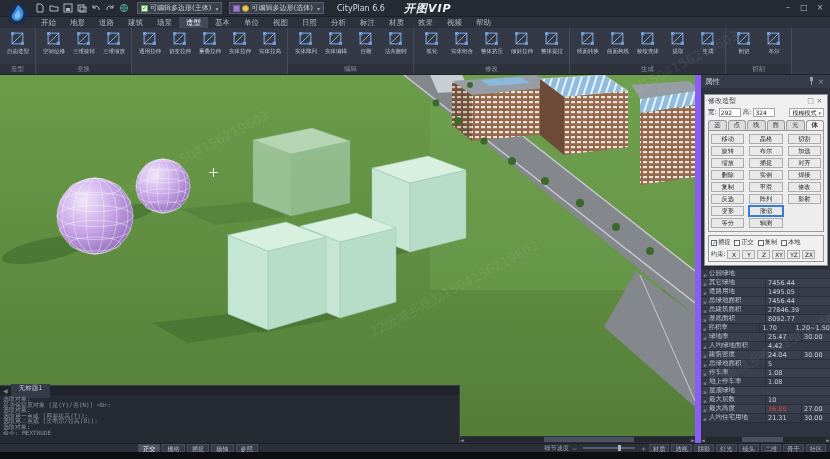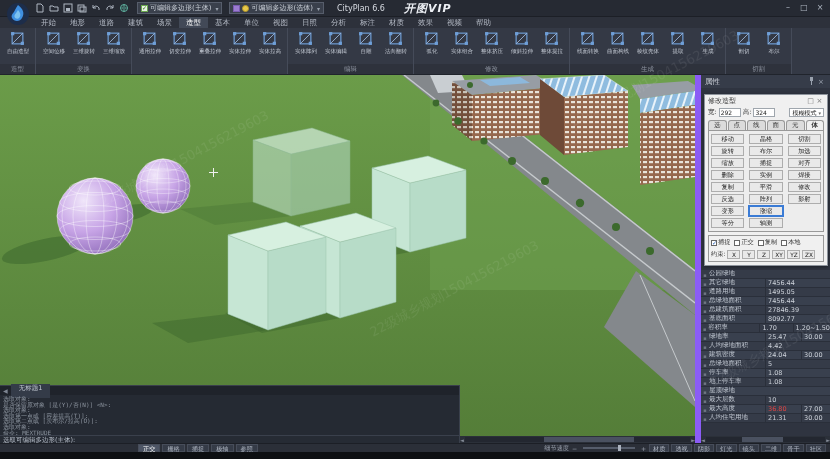--- a/index.html
+++ b/index.html
@@ -621,21 +621,20 @@
         </div>
         <div class="con-lines" id="conlines">
             <div>选取对象:</div>
             <div>是否保留原对象 [是(Y)/否(N)] &lt;N&gt;:</div>
             <div>选取对象:</div>
             <div>选取第一点或 [容差提高(T)]:</div>
             <div>选取第二点或 [次布尔/拉高(O)]:</div>
             <div>选取对象:</div>
             <div>命令: MEXTRUDE</div>
           </div>
-        <div class="con-prompt">选取可编辑多边形(主体):</div>
       </div>
 
       <div class="hscroll">
         <span>◄</span>
         <div class="track">
             <div class="thumb"></div>
           </div>
         <span>►</span>
       </div>
     </div>

